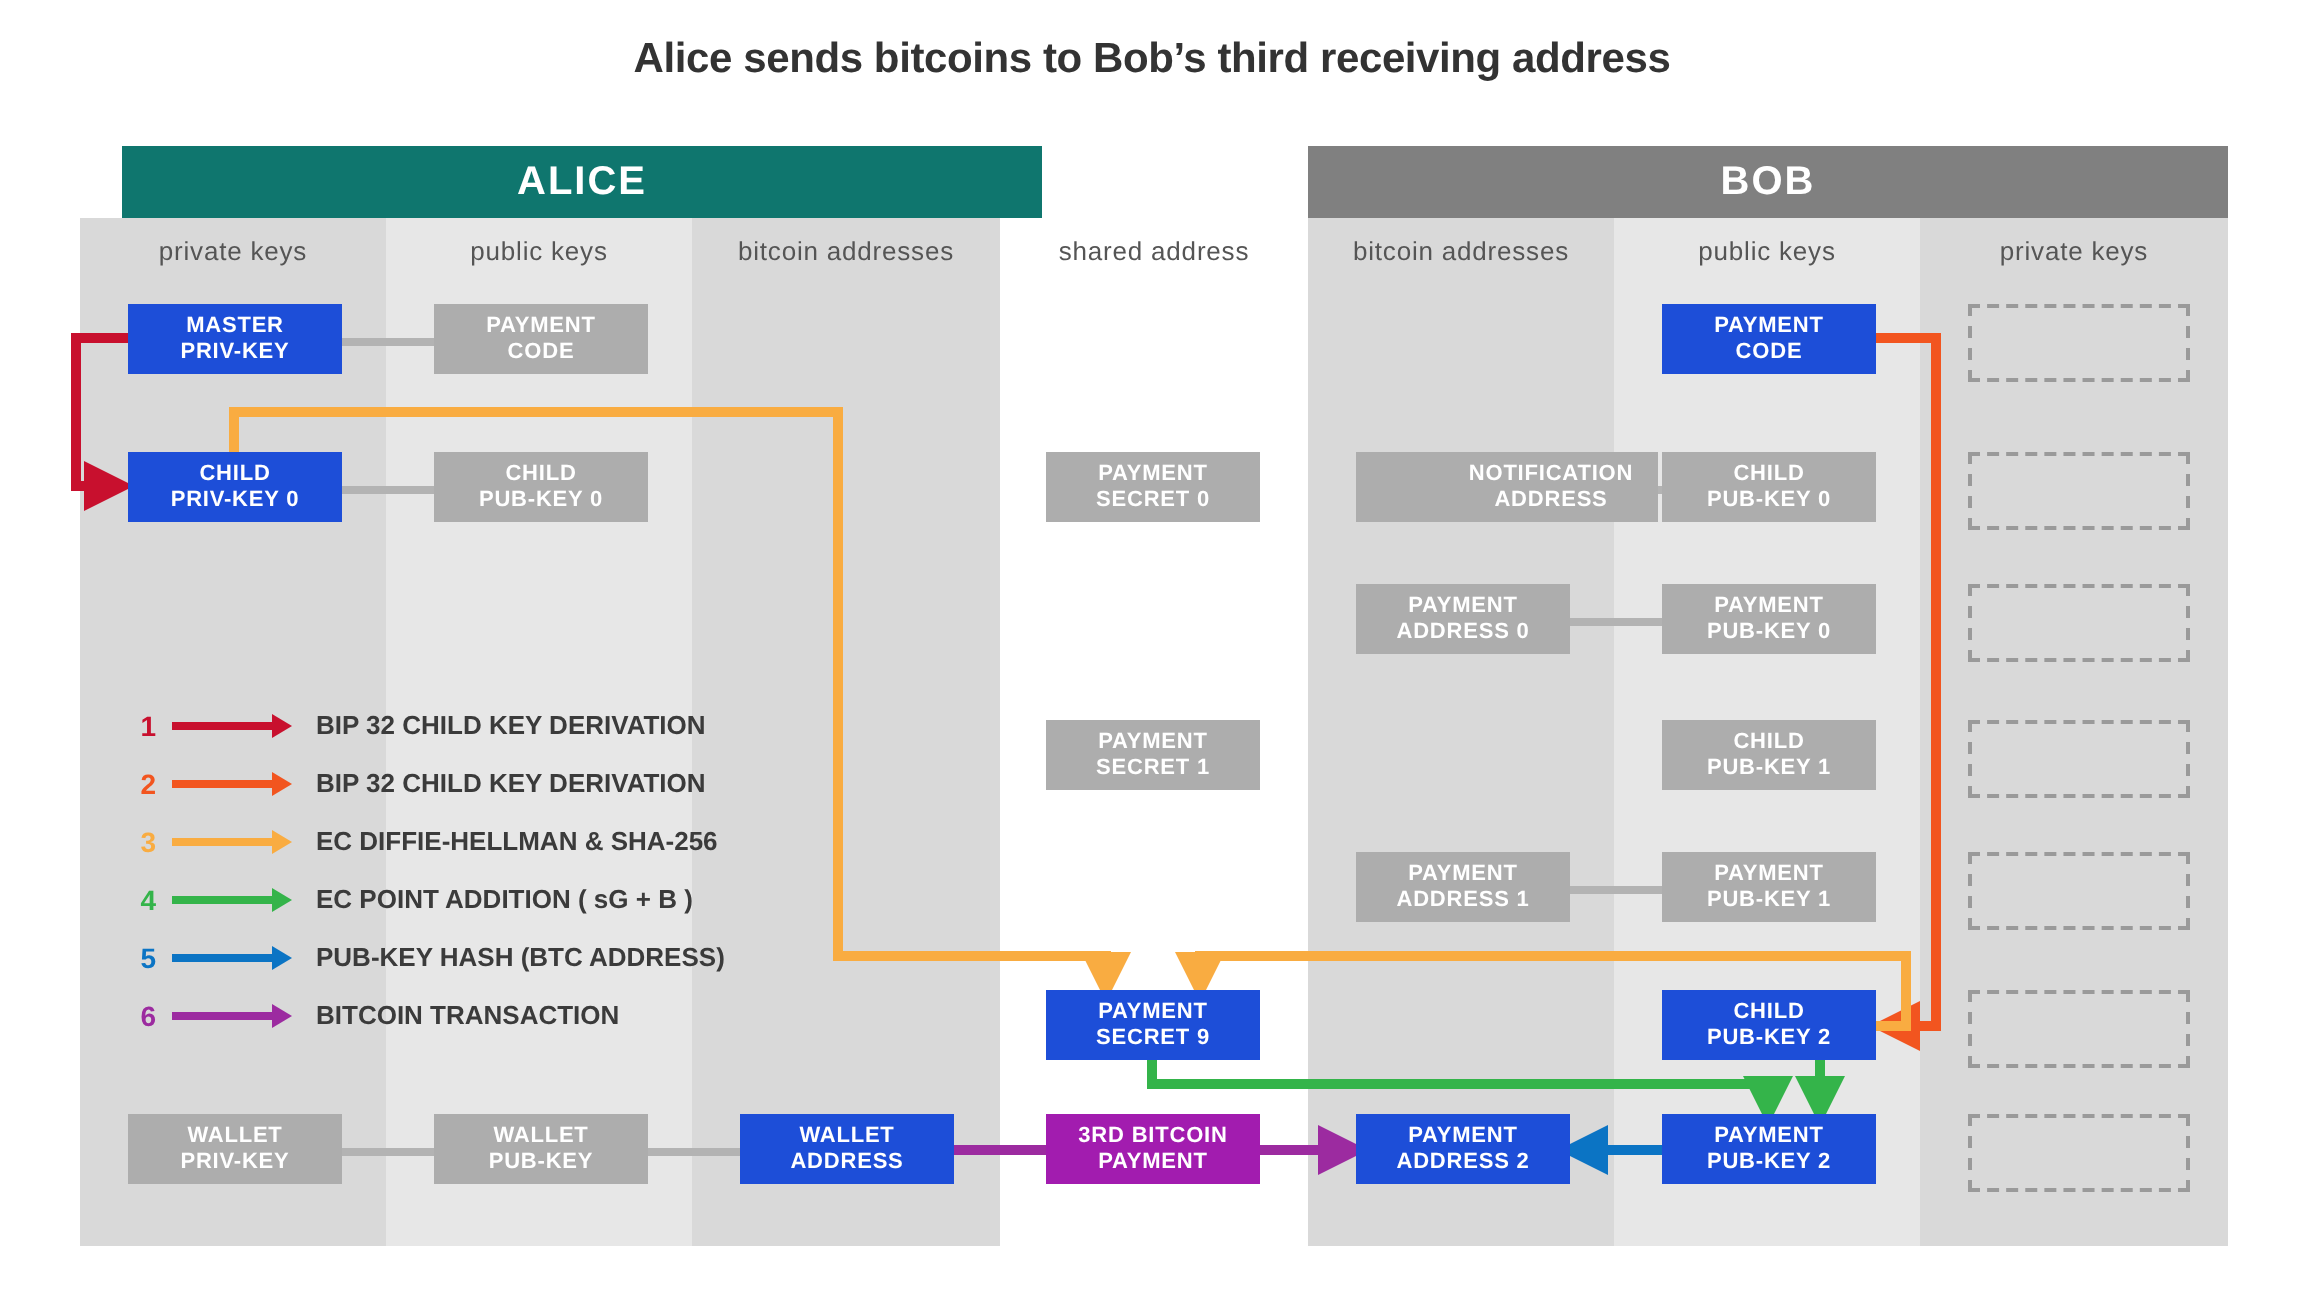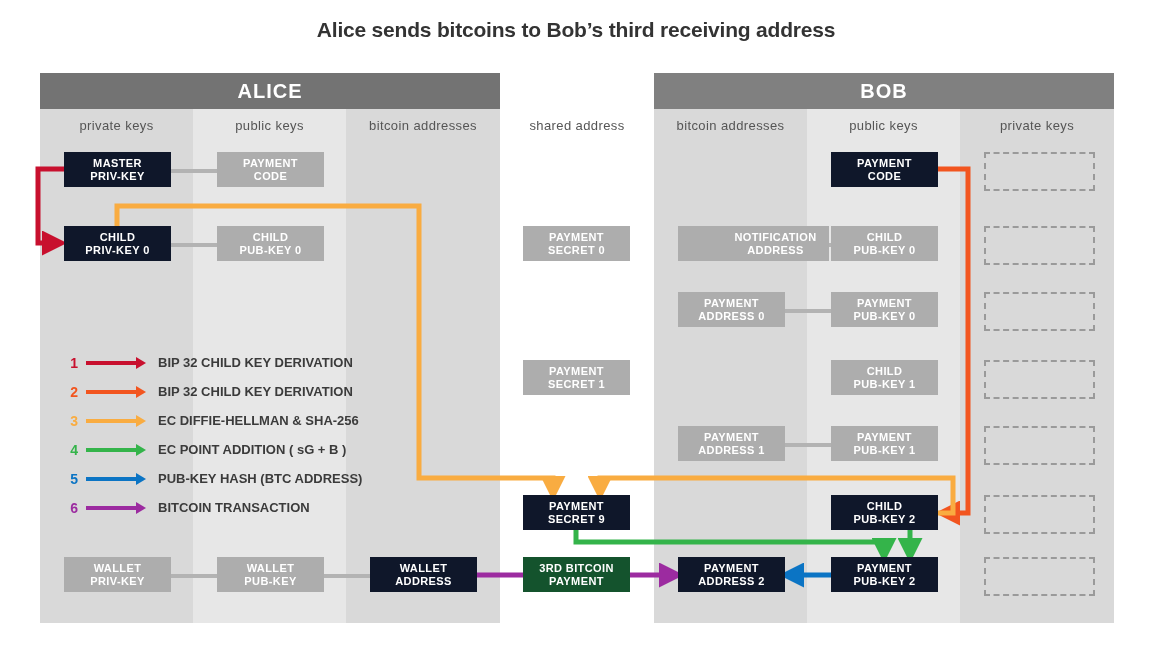--- a/index.html
+++ b/index.html
@@ -4,38 +4,38 @@
 <style>
   html,body{margin:0;padding:0;background:#ffffff;}
   body{width:1152px;height:649px;position:relative;overflow:hidden;
        font-family:"Liberation Sans",sans-serif;color:#3b3b3b;}
   #stage{position:absolute;left:0;top:0;width:1152px;height:649px;border-radius:10px;}
 
   .title{position:absolute;left:0;top:18px;width:1152px;text-align:center;
          font-size:21px;font-weight:bold;color:#333333;letter-spacing:-0.2px;}
   .panel-head{position:absolute;height:36px;line-height:36px;text-align:center;
               color:#ffffff;font-size:20px;font-weight:bold;letter-spacing:1px;}
-  .head-alice{background:#737373;}
+  .head-alice{background:#0f766e;margin-left:21px;}
   .head-bob{background:#808080;}
 
   .col{position:absolute;top:109px;height:514px;}
   .col.a{background:#d9d9d9;}
   .col.b{background:#e7e7e7;}
 
   .colhead{position:absolute;top:117px;height:18px;line-height:18px;
            text-align:center;font-size:13px;color:#555555;letter-spacing:.4px;}
 
   
   .box{position:absolute;display:flex;flex-direction:column;align-items:center;
        justify-content:center;color:#ffffff;font-size:11px;font-weight:bold;
        letter-spacing:.4px;line-height:13px;text-align:center;z-index:6;}
   .box span{display:block;white-space:nowrap;}
-  .bx-dark{background:#0f172a;}
+  .bx-dark{background:#1d4ed8;}
   .bx-light{background:#adadad;}
-  .bx-black{background:#14532d;}
+  .bx-black{background:#a21caf;}
   .bx-dash{background:transparent;border:2px dashed #9a9a9a;}
 
   
   .link{position:absolute;background:#b3b3b3;height:4px;z-index:4;}
 
   
   .legend{position:absolute;z-index:7;}
   .lgrow{position:absolute;height:20px;}
   .lgnum{position:absolute;left:0;top:0;width:14px;text-align:right;
          font-size:14px;font-weight:bold;line-height:20px;}

